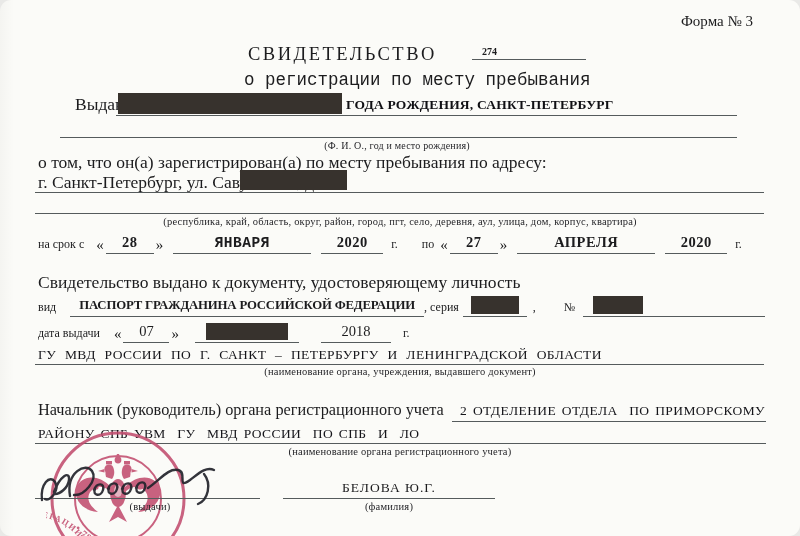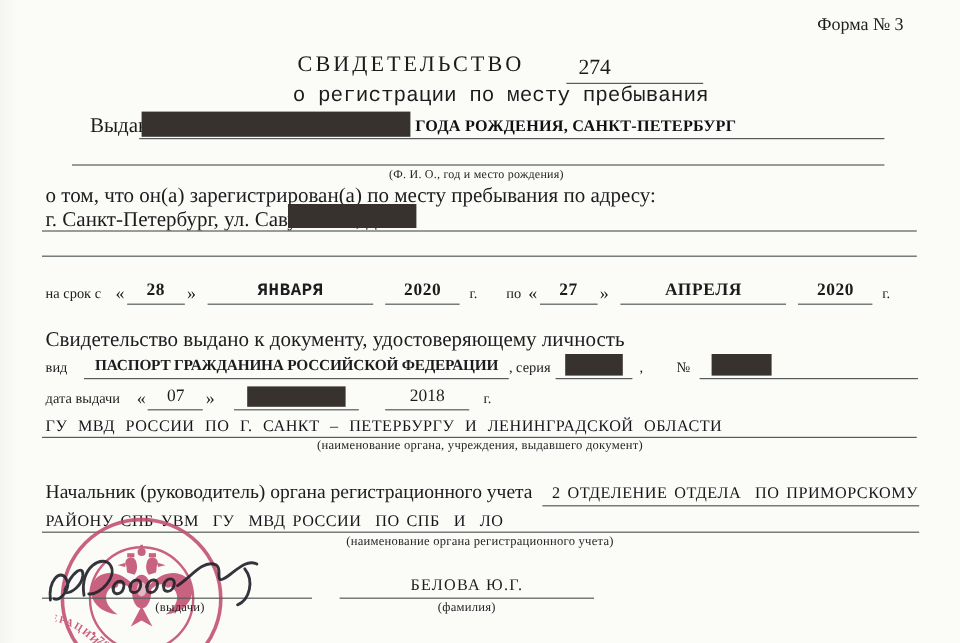--- a/index.html
+++ b/index.html
@@ -3,20 +3,21 @@
 <meta charset="utf-8">
 <style>
   html,body{margin:0;padding:0;}
   body{width:800px;height:536px;overflow:hidden;background:#e9e9e7;}
   #page{
     position:relative;width:800px;height:536px;overflow:hidden;
     background:#fbfbf8;
     background-image:linear-gradient(90deg, rgba(120,120,110,.05) 0, rgba(0,0,0,0) 14px);
     font-family:"Liberation Serif","DejaVu Serif",serif;
     color:#1c1c1e;
+    border-radius:11px;
   }
   .abs{position:absolute;}
   .t17{font-size:17.5px;line-height:20px;}
   .t16{font-size:12px;line-height:19px;}
   .cap{font-size:10.5px;color:#26262a;text-align:center;letter-spacing:.2px;}
   .typed{font-size:13.5px;letter-spacing:.4px;word-spacing:5px;color:#15151a;}
   .boldtyped{font-size:13.5px;font-weight:700;letter-spacing:.2px;color:#101014;}
   .rule{border-top:1.2px solid #555b5c;height:0;}
   .ucell{border-bottom:1.2px solid #555b5c;text-align:center;padding:0 4px 2px 4px;}
   .redact{background:#37322d;display:inline-block;vertical-align:middle;}
@@ -26,37 +27,38 @@
   .sp{white-space:pre;}
 </style>
 </head>
 <body>
 
 <div id="page">
 
   <div class="abs" style="top:13px;right:47px;font-size:15px;">Форма № 3</div>
 
   <div class="abs" style="left:248px;top:44px;font-size:18.5px;letter-spacing:2.5px;">СВИДЕТЕЛЬСТВО</div>
-  <div class="abs ucell" style="left:472px;top:46px;width:100px;text-align:left;padding-left:10px;font-size:18px;">274</div>
+  <div class="abs ucell" style="left:472px;top:46px;width:100px;text-align:left;padding-left:10px;font-size:10px;font-weight:bold;">274</div>
   <div class="abs" style="left:244px;top:70px;font-size:17.5px;font-family:Liberation Mono, monospace;">о регистрации по месту пребывания</div>
 
   <div class="abs t17" style="left:75px;top:94px;">Выдано</div>
   <div class="abs redact" style="left:118px;top:93px;width:224px;height:21px;"></div>
   <div class="abs boldtyped" style="left:346px;top:97px;">ГОДА РОЖДЕНИЯ, САНКТ-ПЕТЕРБУРГ</div>
   <div class="abs rule" style="left:116px;top:115px;width:621px;"></div>
 
   <div class="abs rule" style="left:60px;top:137px;width:677px;"></div>
   <div class="abs cap" style="left:247px;top:140px;width:300px;font-size:10px;">(Ф. И. О., год и место рождения)</div>
 
   <div class="abs t17" style="left:38px;top:152px;">о том, что он(а) зарегистрирован(а) по месту пребывания по адресу:</div>
   <div class="abs t17" style="left:38px;top:172px;">г. Санкт-Петербург, ул. Савушкина, дом</div>
   <div class="abs redact" style="left:240px;top:170px;width:107px;height:20px;"></div>
   <div class="abs rule" style="left:35px;top:192px;width:729px;"></div>
 
   <div class="abs rule" style="left:35px;top:213px;width:729px;"></div>
+  <div class="abs cap" style="left:100px;top:216px;width:600px;">(республика, край, область, округ, район, город, пгт, село, деревня, аул, улица, дом, корпус, квартира)</div>
 
   <div class="abs flexrow" style="left:38px;top:234px;right:36px;">
     <span class="t16">на срок с</span>
     <span class="qm" style="margin-left:10px;">«</span>
     <span class="ucell bolddate" style="width:40px;">28</span>
     <span class="qm">»</span>
     <span class="ucell bolddate" style="width:130px;margin-left:8px;font-family:Liberation Mono, monospace;">ЯНВАРЯ</span>
     <span class="ucell bolddate" style="width:54px;margin-left:10px;">2020</span>
     <span class="t16" style="margin-left:8px;">г.</span>
     <span class="t16" style="margin-left:24px;">по</span>

